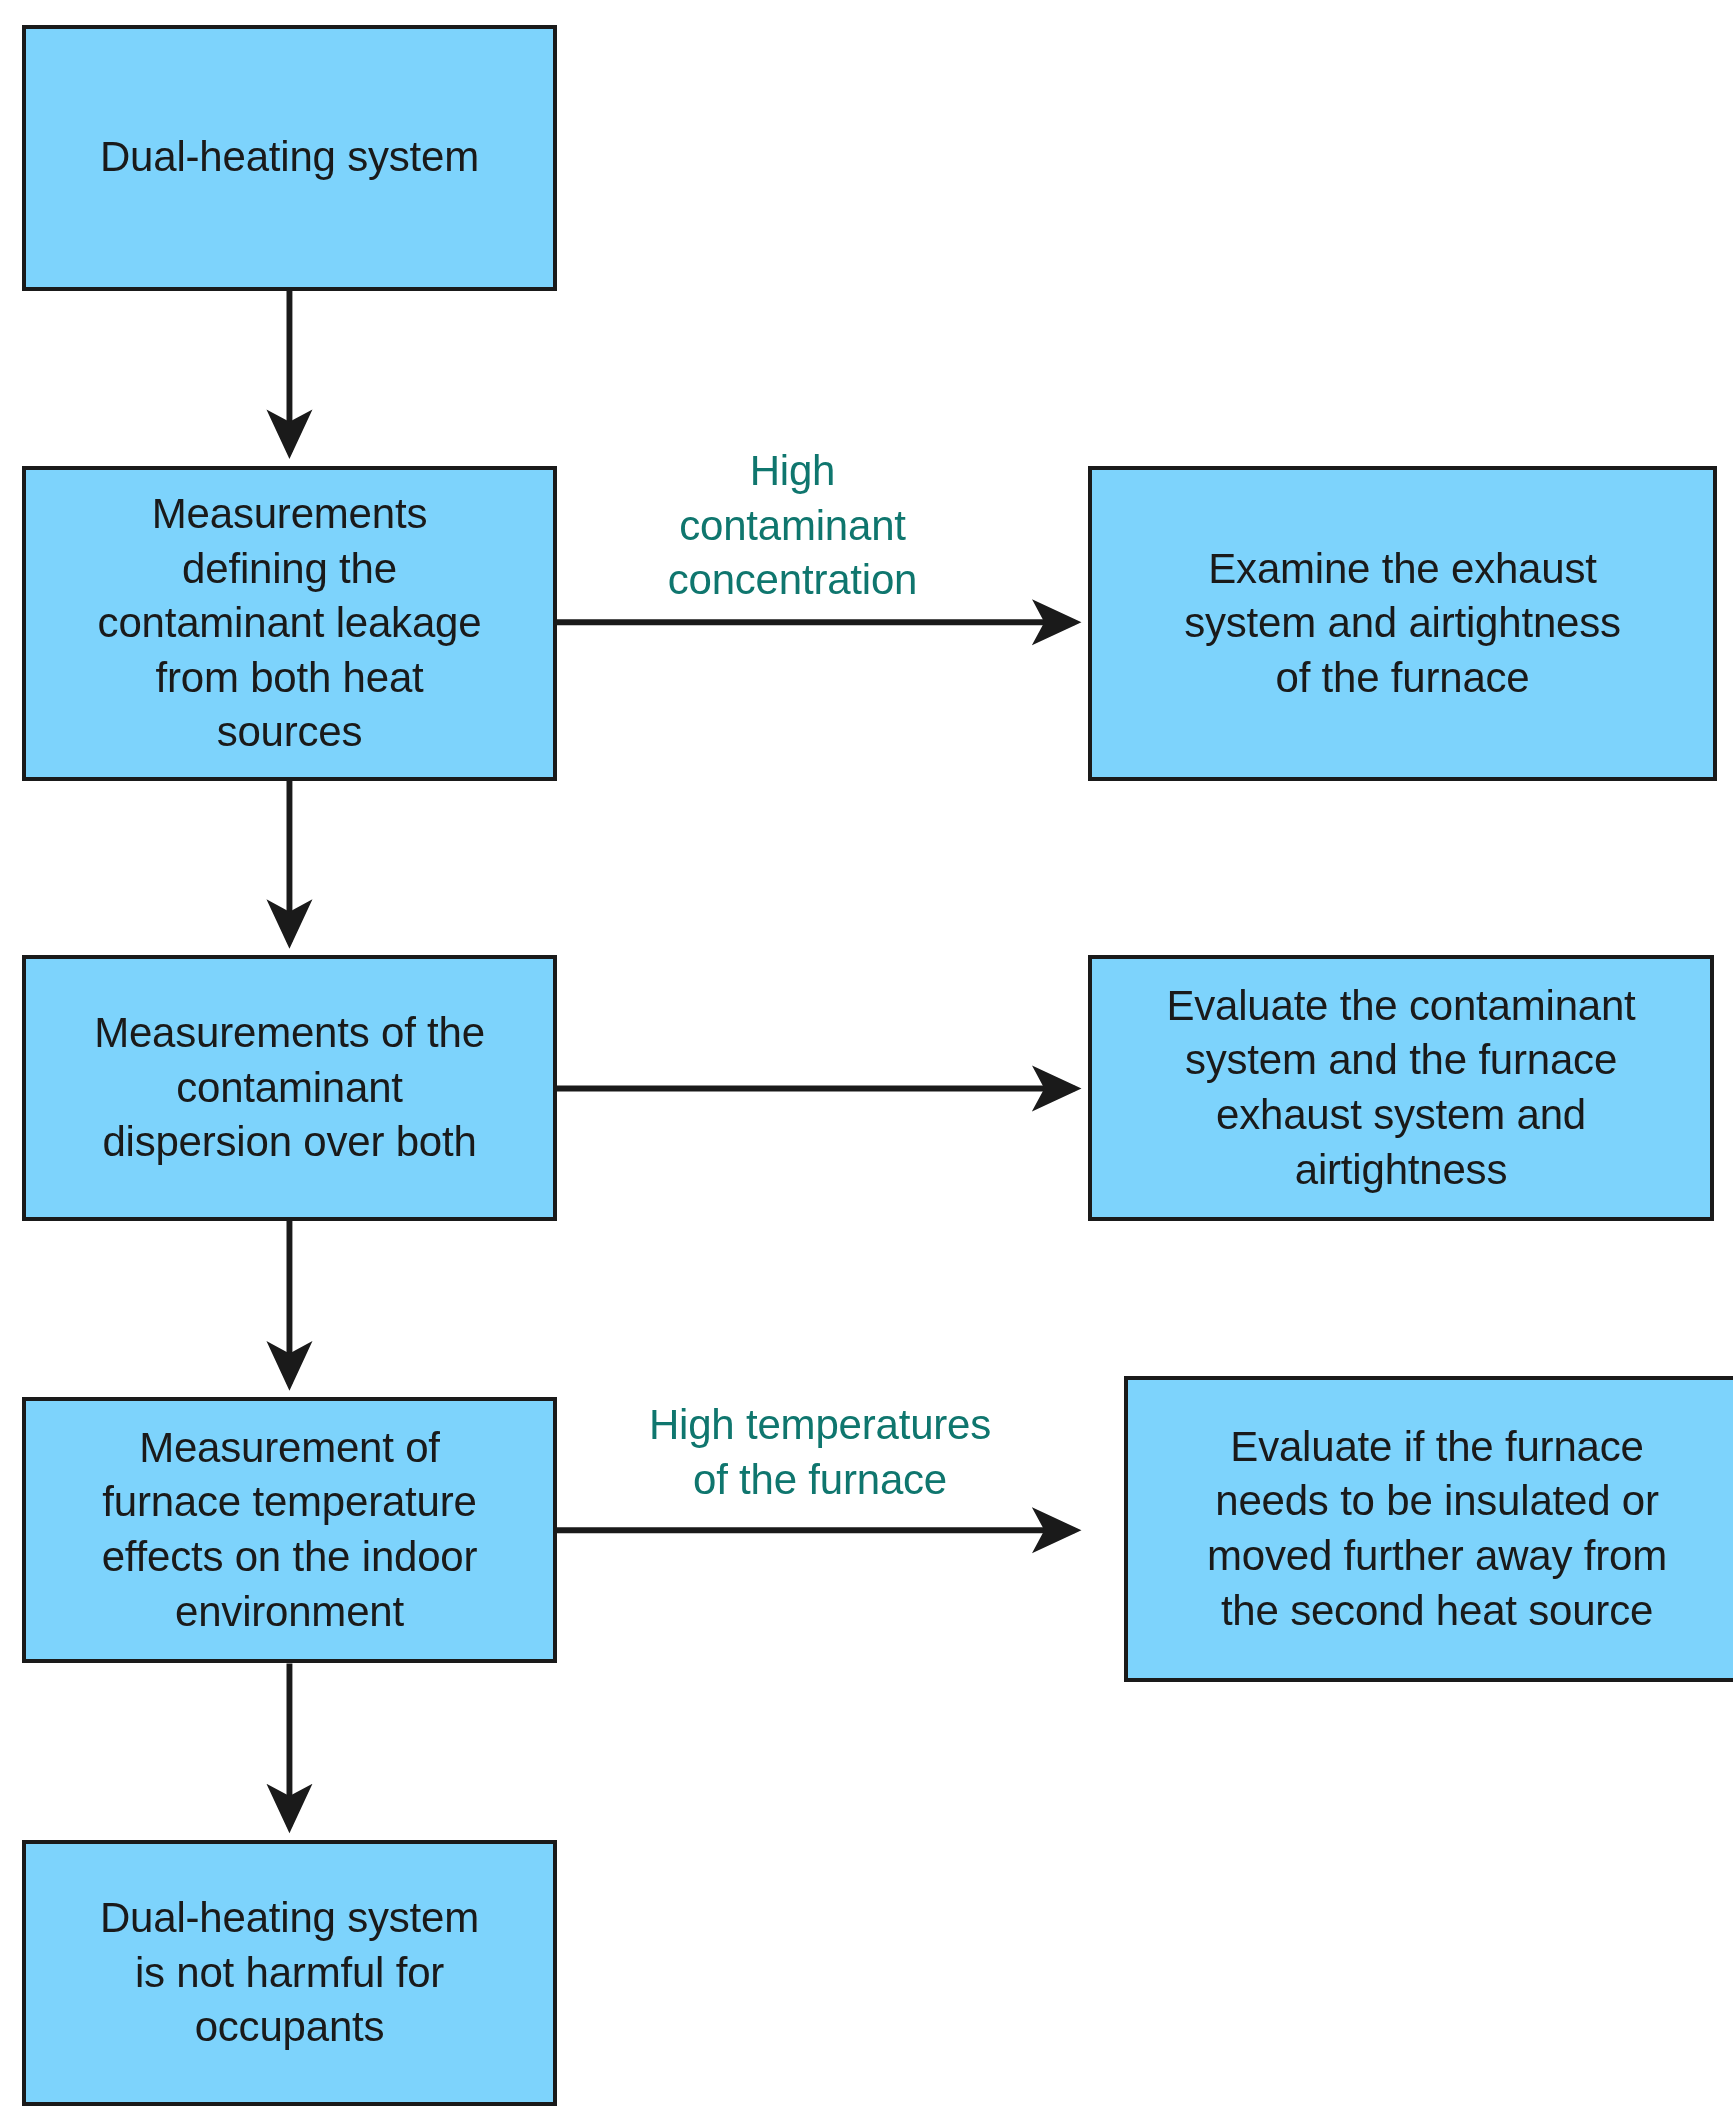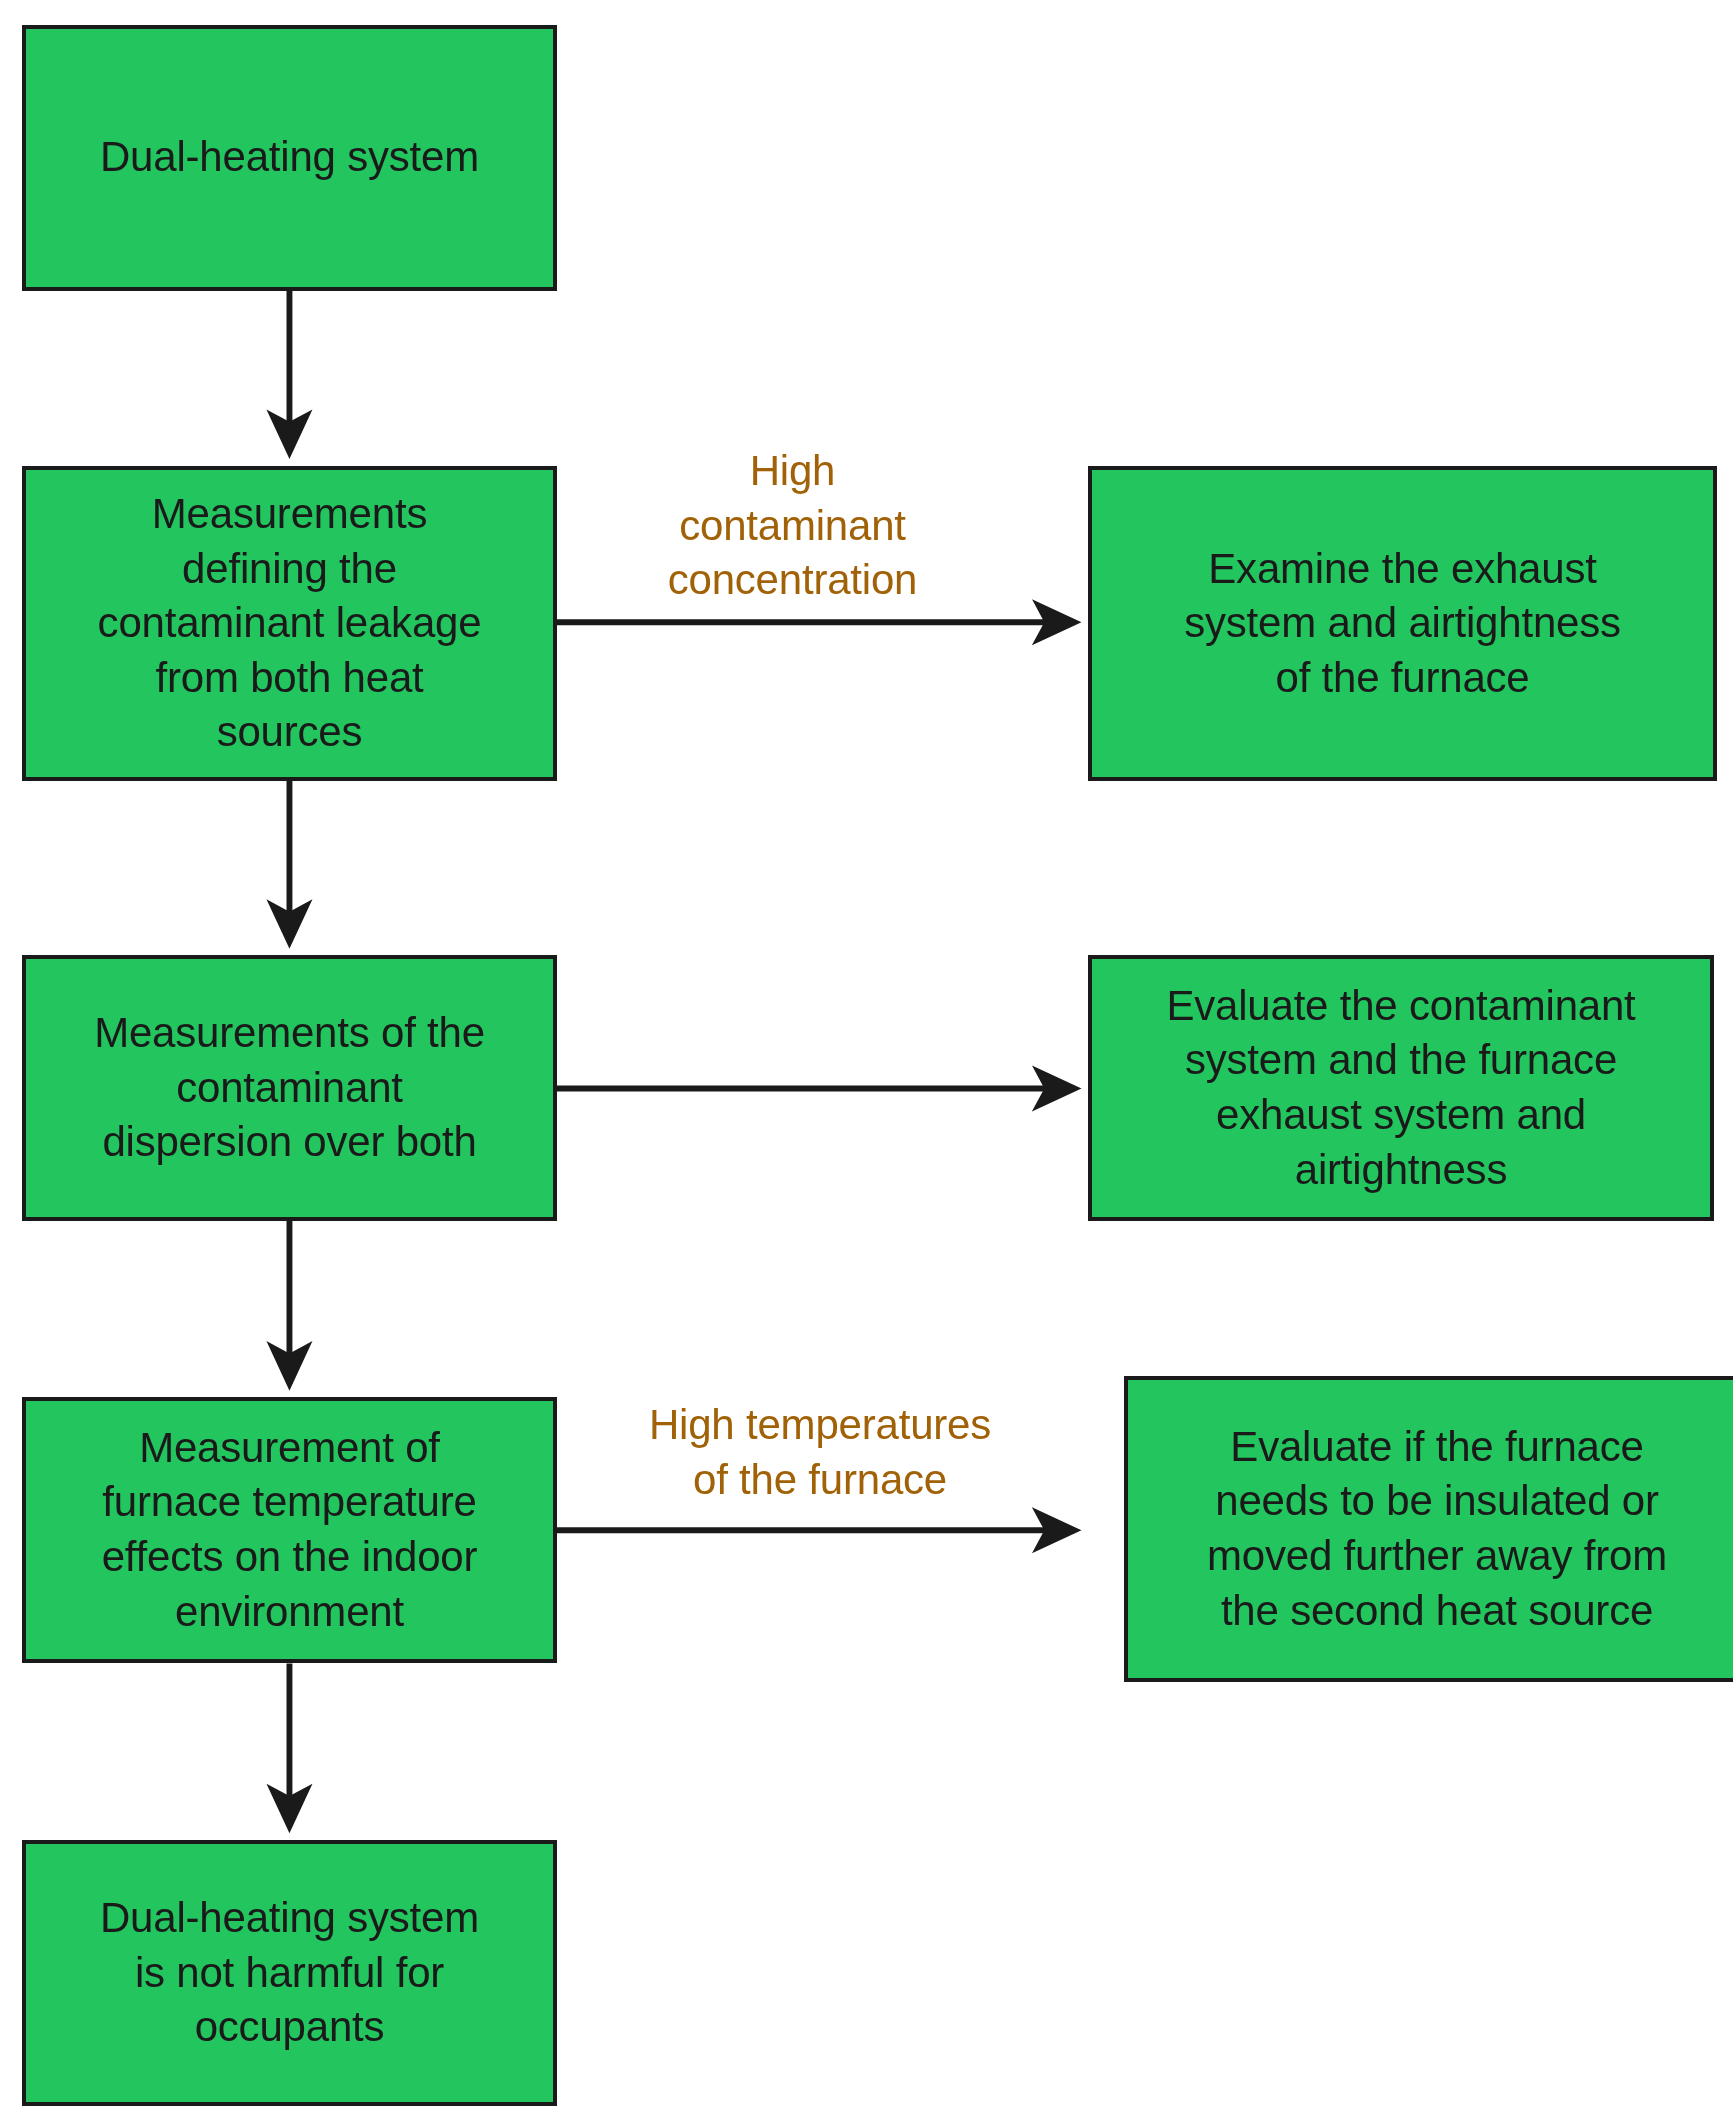--- a/index.html
+++ b/index.html
@@ -12,39 +12,39 @@
     width: 1734px;
     height: 2123px;
     background: #ffffff;
     font-family: "Liberation Sans", sans-serif;
     overflow: hidden;
   }
   .node {
     position: absolute;
     box-sizing: border-box;
     border: 4.2px solid #1a1a1a;
-    background: #22c55e;
+    background: #7dd3fc;
     display: flex;
     align-items: center;
     justify-content: center;
     text-align: center;
   }
   .node-text {
     font-size: 42px;
     line-height: 1.30;
     color: #1a1a1a;
     letter-spacing: -0.2px;
     white-space: pre-line;
     padding: 0 8.4px;
   }
   .edge-label {
     position: absolute;
     font-size: 42px;
     line-height: 1.30;
-    color: #a16207;
+    color: #0f766e;
     text-align: center;
     white-space: pre-line;
     letter-spacing: -0.2px;
   }
   .conn {
     position: absolute;
     left: 0;
     top: 0;
     width: 1734px;
     height: 2123px;

